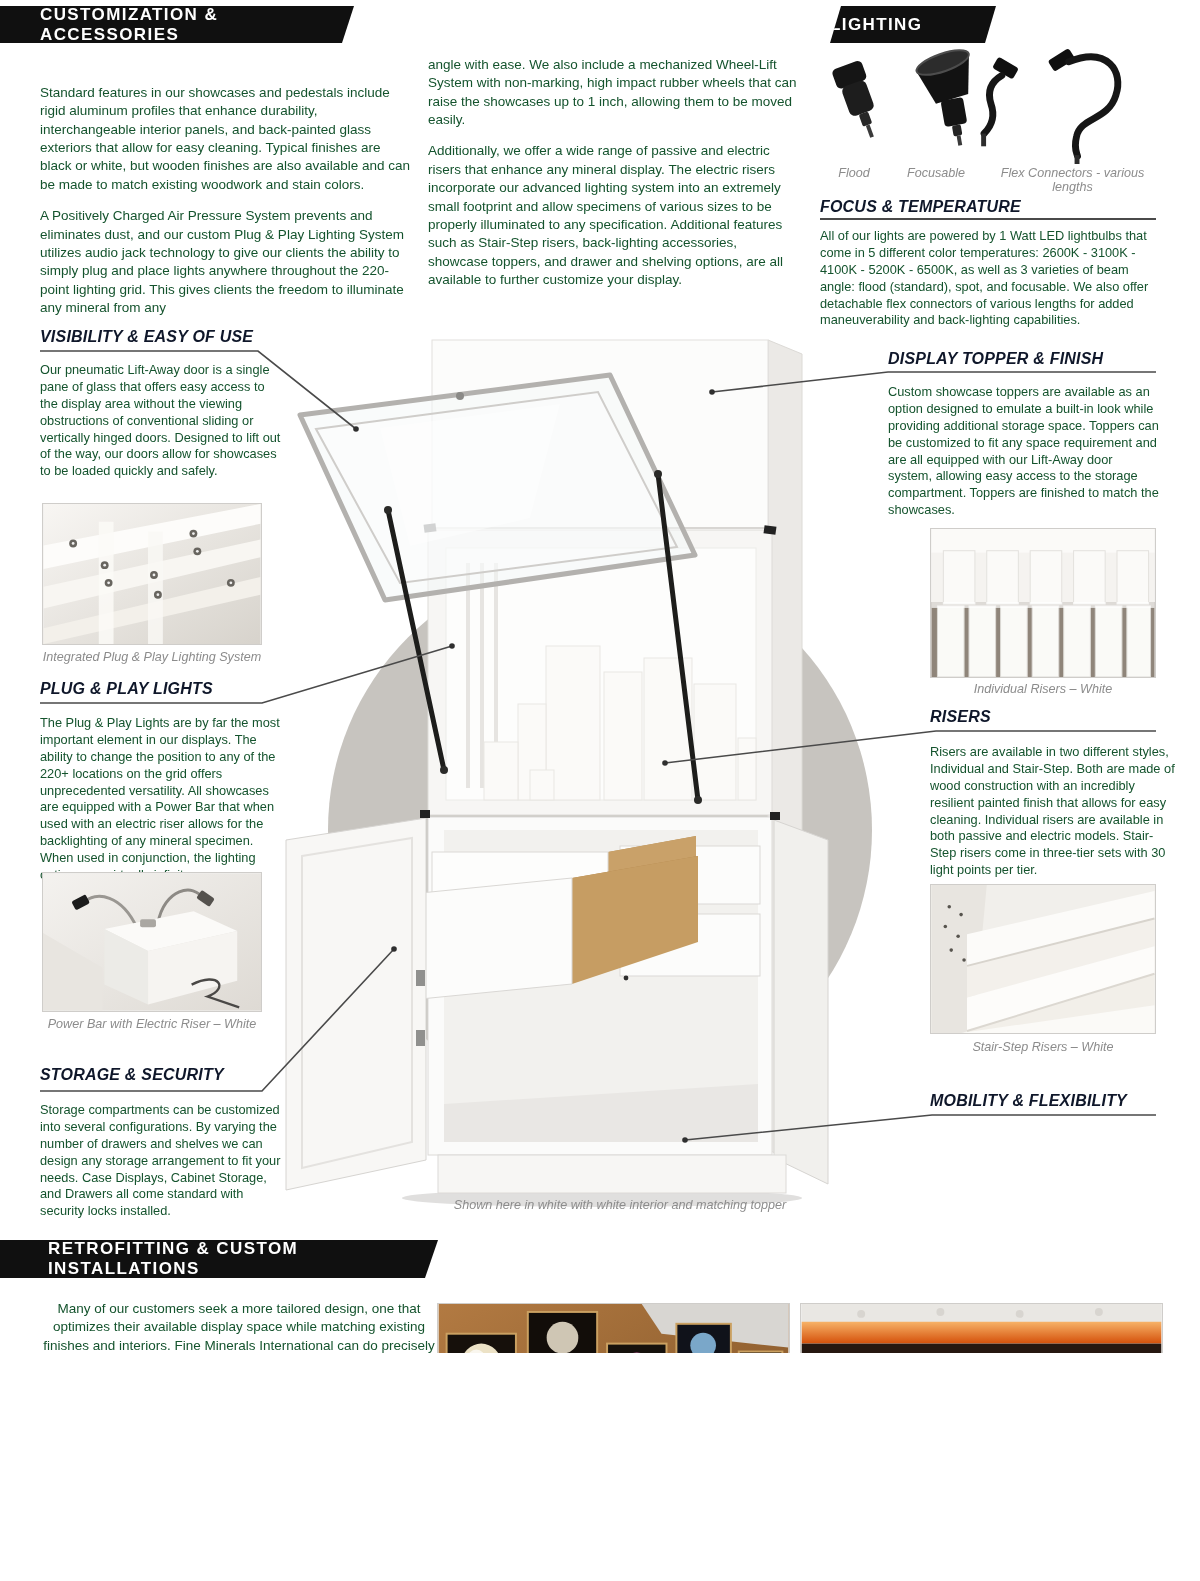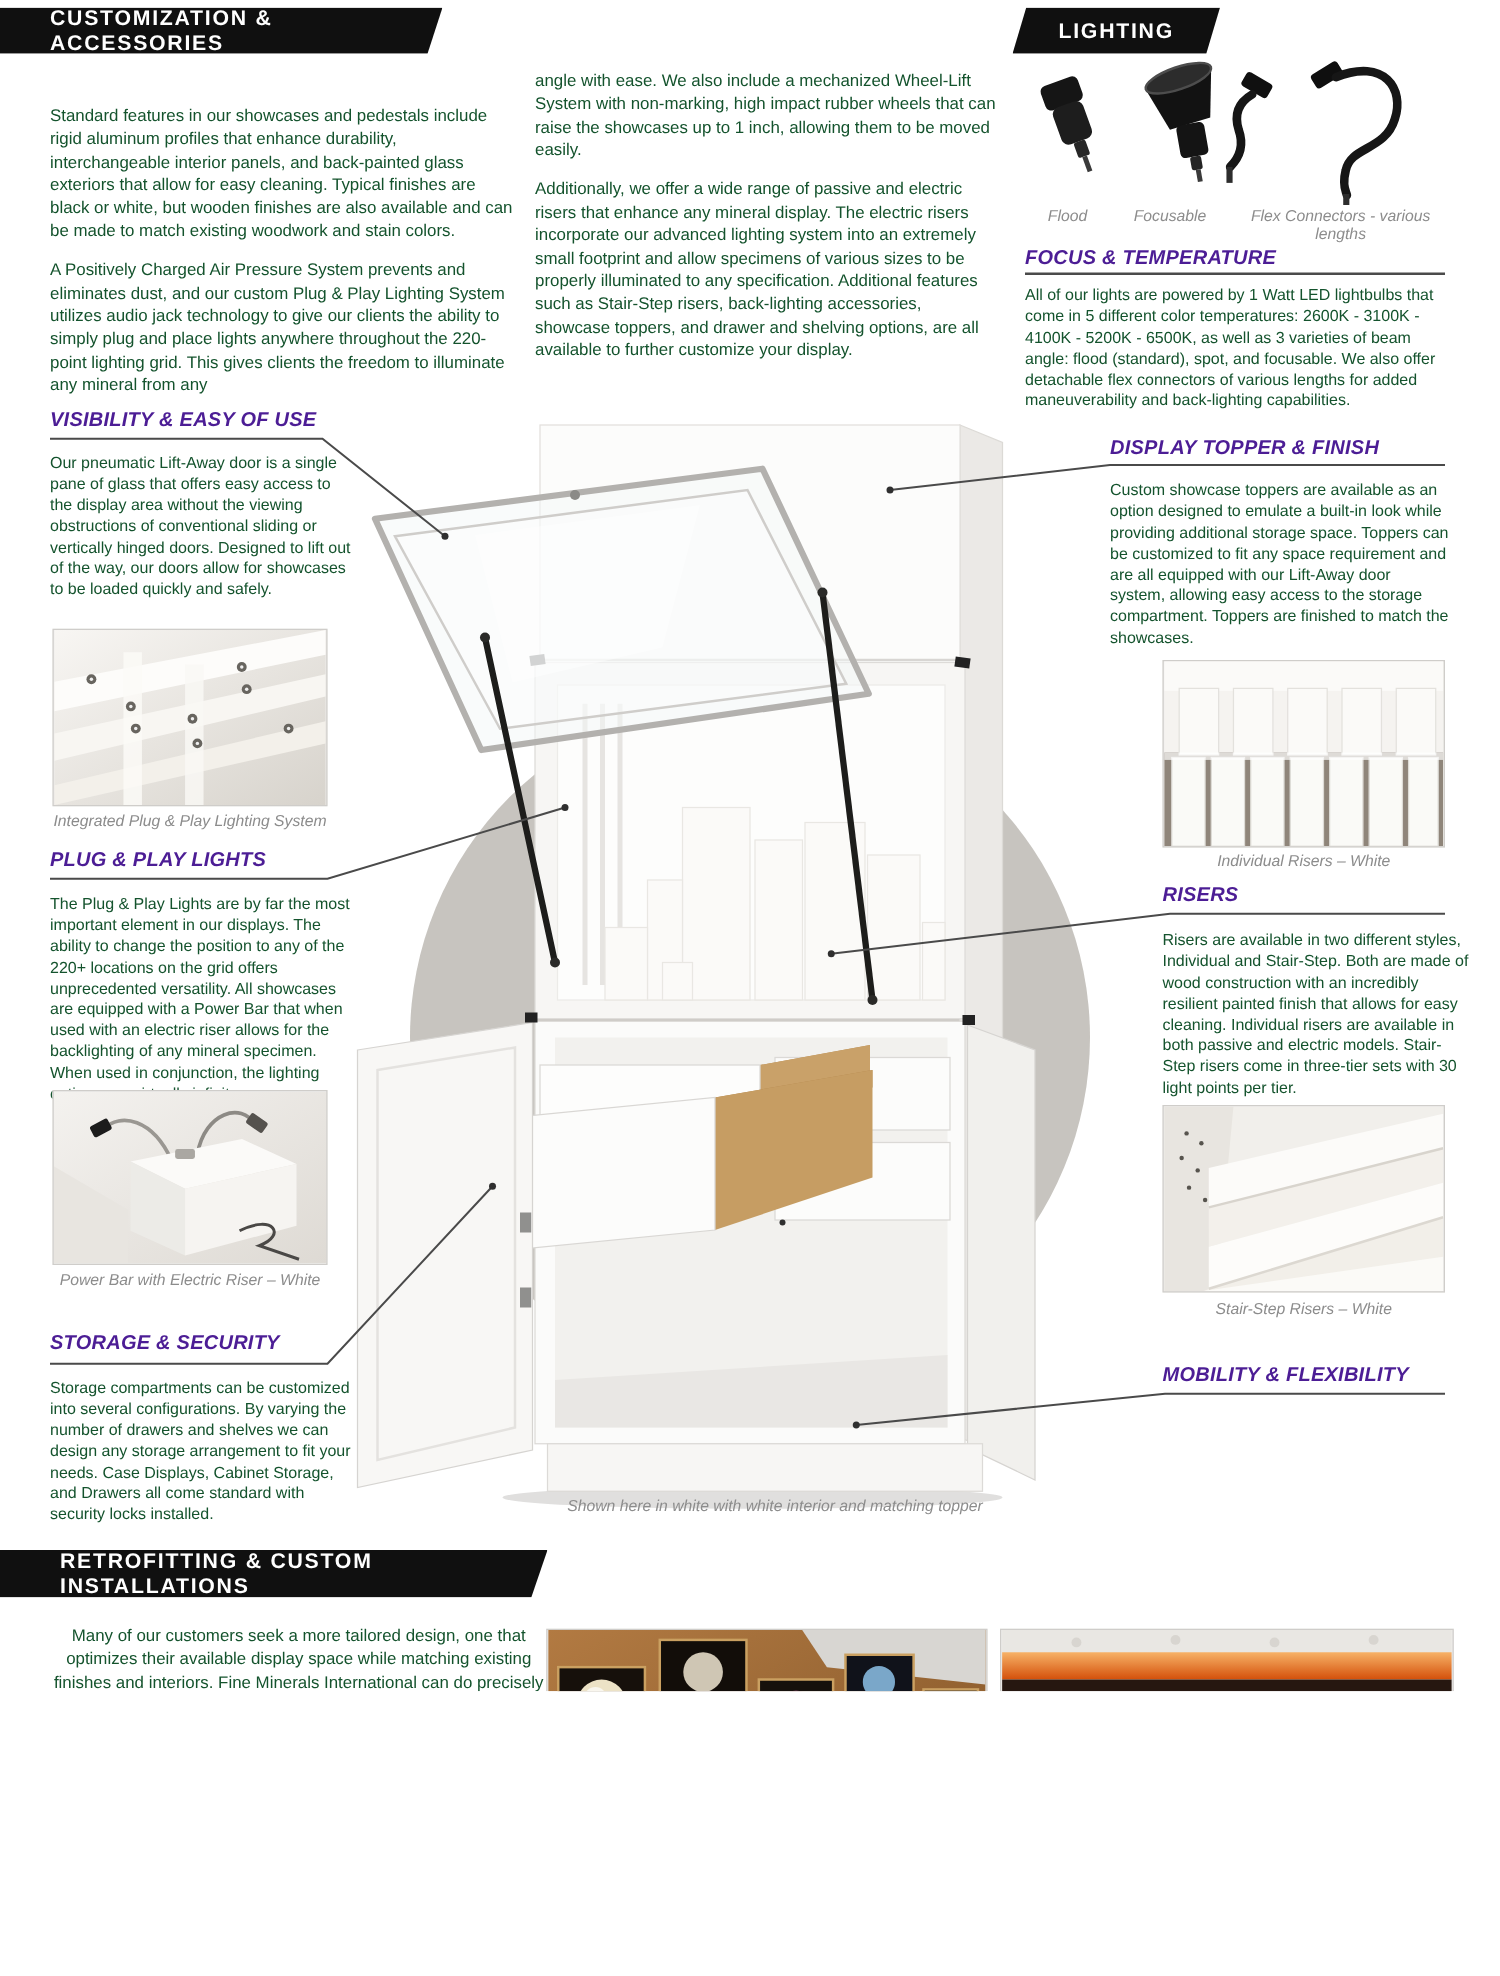--- a/index.html
+++ b/index.html
@@ -3,26 +3,26 @@
 <meta charset="utf-8">
 <style>
   html,body{margin:0;padding:0;background:#ffffff;}
   .page{position:relative;width:1200px;height:1353px;background:#ffffff;overflow:hidden;
         font-family:"Liberation Sans", sans-serif;}
   
   .banner{position:absolute;background:#101010;color:#ffffff;font-weight:bold;
           font-size:17px;letter-spacing:1.4px;display:flex;align-items:center;box-sizing:border-box;}
   .b1{left:0;top:6px;width:354px;height:37px;padding-left:40px;
       clip-path:polygon(0 0,100% 0,calc(100% - 12px) 100%,0 100%);}
-  .b2{left:810px;top:6px;width:166px;height:37px;justify-content:center;
+  .b2{left:830px;top:6px;width:166px;height:37px;
       clip-path:polygon(11px 0,100% 0,calc(100% - 11px) 100%,0 100%);}
   .b3{left:0;top:1240px;width:438px;height:38px;padding-left:48px;
       clip-path:polygon(0 0,100% 0,calc(100% - 13px) 100%,0 100%);}
   
-  .head{position:absolute;font-style:italic;font-weight:bold;color:#4c1d95;font-size:16px;letter-spacing:.2px;}
+  .head{position:absolute;font-style:italic;font-weight:bold;color:#0f172a;font-size:16px;letter-spacing:.2px;}
   .body-text{position:absolute;color:#14532d;font-size:13.5px;line-height:1.36;}
   .body-text p{margin:0 0 13px 0;}
   .small-body{font-size:12.8px;line-height:1.32;}
   .cap{position:absolute;color:#8c8c8c;font-style:italic;font-size:12.6px;text-align:center;white-space:nowrap;}
   .photo{position:absolute;border:1px solid #cfcdca;box-sizing:border-box;overflow:hidden;background:#efeeec;}
   .photo svg{display:block;}
   
   #col1{left:40px;top:84px;width:372px;}
   #col2{left:428px;top:56px;width:372px;}
   #lights-art{position:absolute;left:818px;top:46px;width:345px;height:118px;}

